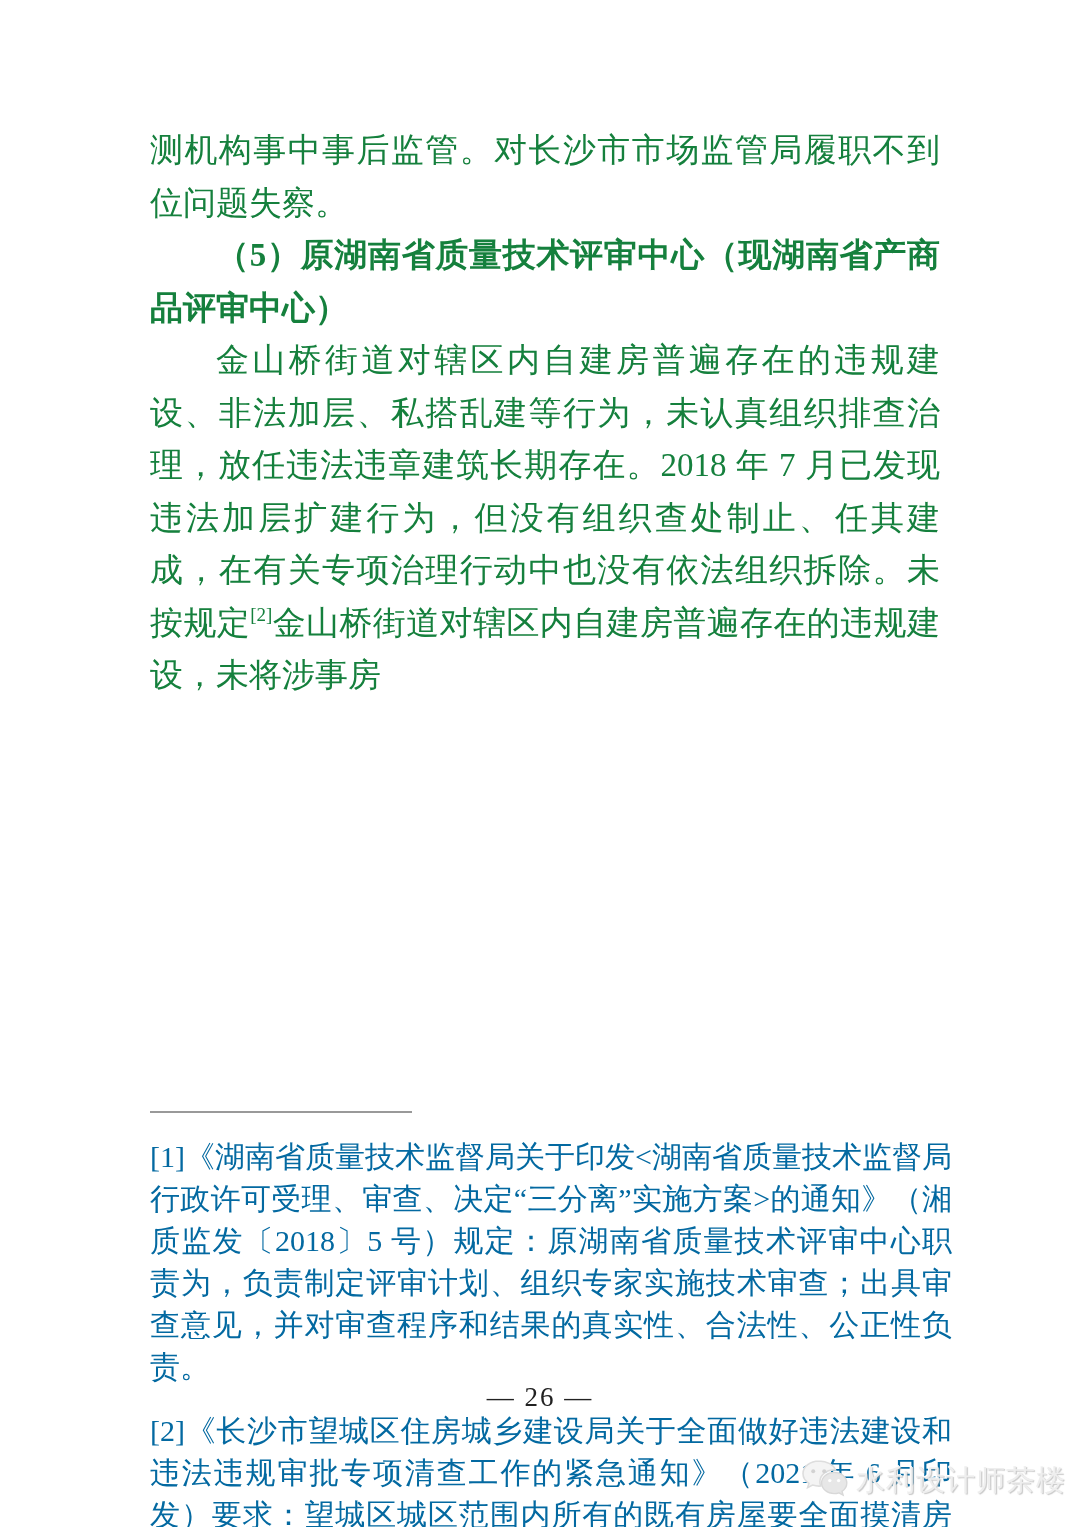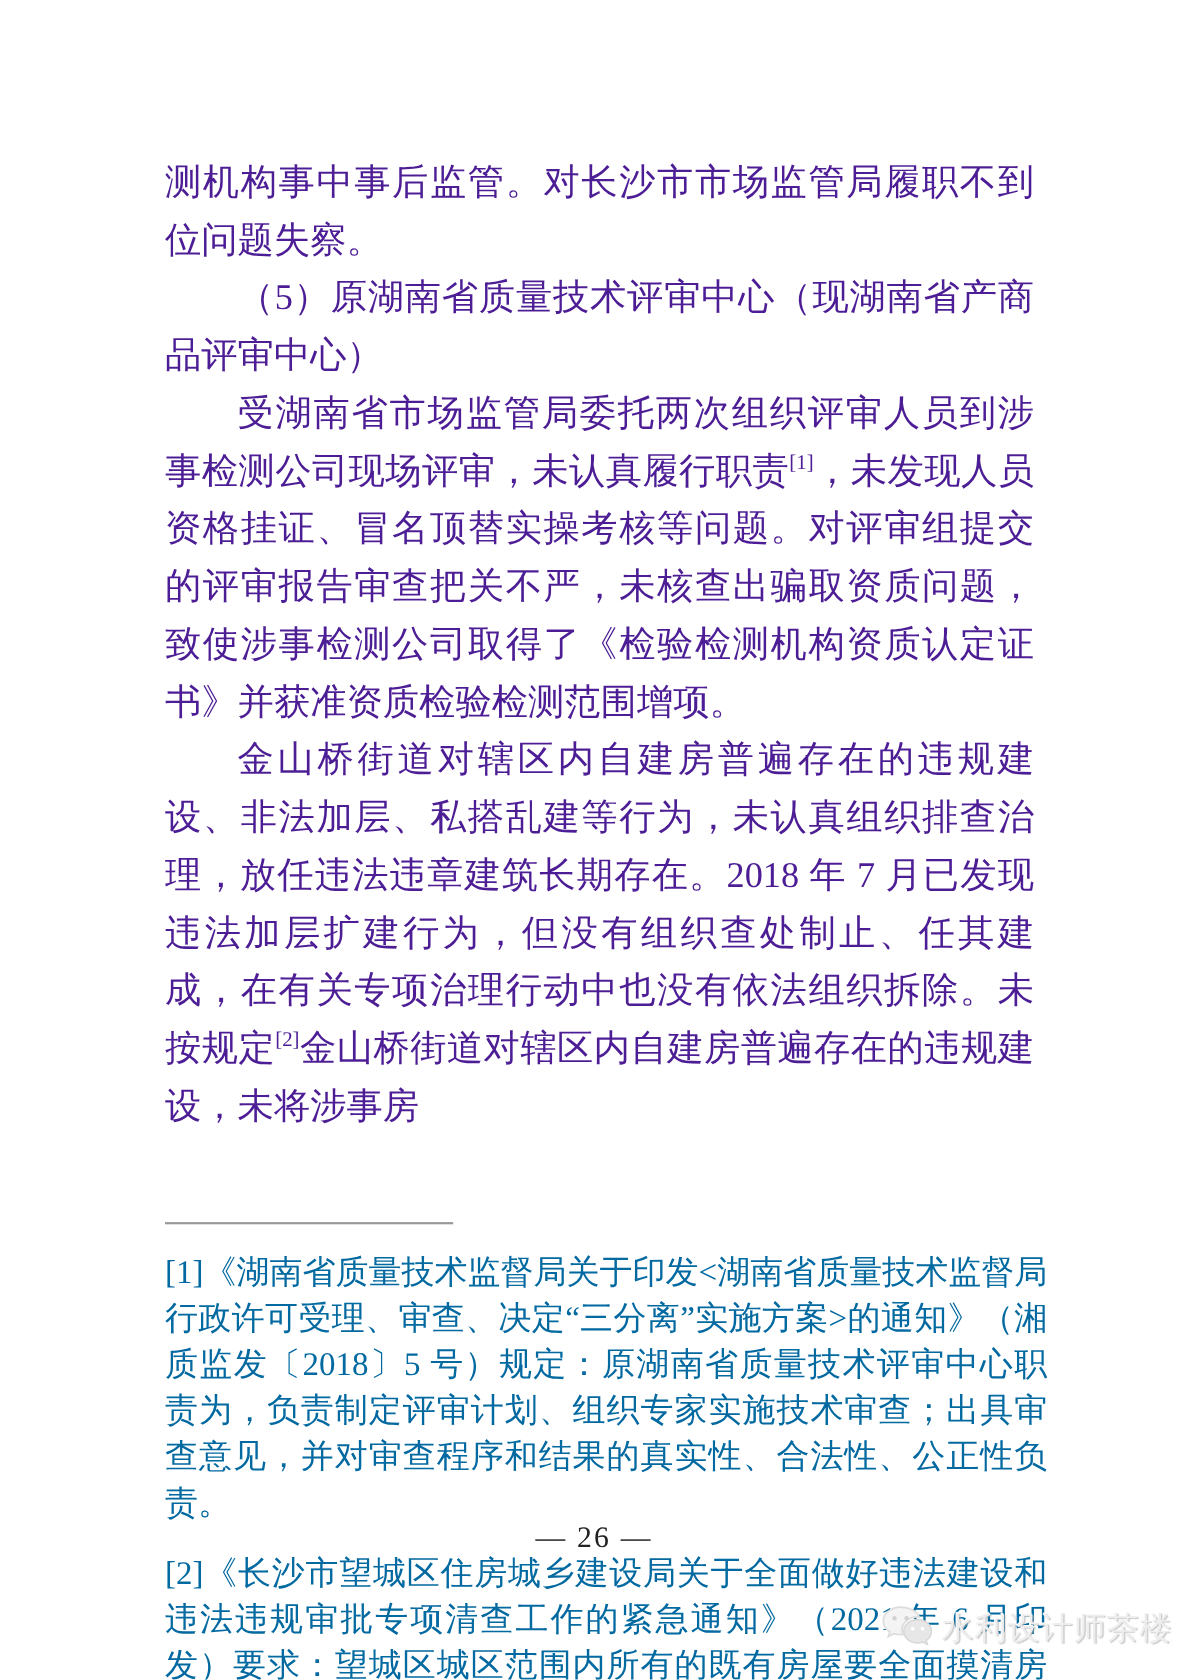--- a/index.html
+++ b/index.html
@@ -8,32 +8,32 @@
     width: 1080px;
     height: 1527px;
     background: #ffffff;
     overflow: hidden;
     font-family: "Liberation Serif", "DejaVu Serif", serif;
     color: #1a1a1a;
   }
   .body-text {
     position: absolute;
     left: 150px;
-    top: 140px;
+    top: 124px;
     width: 790px;
     font-size: 33px;
     line-height: 52.5px;
     text-align: justify;
     text-justify: inter-character;
-    color: #4c1d95;
+    color: #15803d;
   }
   .body-text p { margin: 0; }
   .para { text-indent: 2em; }
   .para-cont { text-indent: 0; }
-  .heading { font-weight: 400; text-indent: 2em; }
+  .heading { font-weight: 700; text-indent: 2em; }
   .sub-heading { text-indent: 2em; }
   .sup {
     font-size: 19px;
     line-height: 0;
     vertical-align: 13px;
     letter-spacing: 0;
   }
   .footnote-sep {
     position: absolute;
     left: 150px;
@@ -86,21 +86,20 @@
 </head>
 <body>
 
 <div class="page">
 
   <div class="body-text">
     <p class="para-cont">测机构事中事后监管。对长沙市市场监管局履职不到位问题失察。</p>
 
     <p class="heading">（5）原湖南省质量技术评审中心（现湖南省产商品评审中心）</p>
 
-    <p class="para"><span>受湖南省市场监管局委托两次组织评审人员到涉事检测公司现场评审，未认真履行职责</span><span class="sup">[1]</span><span>，未发现人员资格挂证、冒名顶替实操考核等问题。对评审组提交的评审报告审查把关不严，未核查出骗取资质问题，致使涉事检测公司取得了《检验检测机构资质认定证书》并获准资质检验检测范围增项。</span></p>
 
 
 
     <p class="para"><span>金山桥街道对辖区内自建房普遍存在的违规建设、非法加层、私搭乱建等行为，未认真组织排查治理，放任违法违章建筑长期存在。2018 年 7 月已发现违法加层扩建行为，但没有组织查处制止、任其建成，在有关专项治理行动中也没有依法组织拆除。未按规定</span><span class="sup">[2]</span><span>金山桥街道对辖区内自建房普遍存在的违规建设，未将涉事房</span></p>
   </div>
 
   <div class="footnote-sep"></div>
 
   <div class="footnotes">
     <p>[1]《湖南省质量技术监督局关于印发&lt;湖南省质量技术监督局行政许可受理、审查、决定“三分离”实施方案&gt;的通知》（湘质监发〔2018〕5 号）规定：原湖南省质量技术评审中心职责为，负责制定评审计划、组织专家实施技术审查；出具审查意见，并对审查程序和结果的真实性、合法性、公正性负责。</p>

